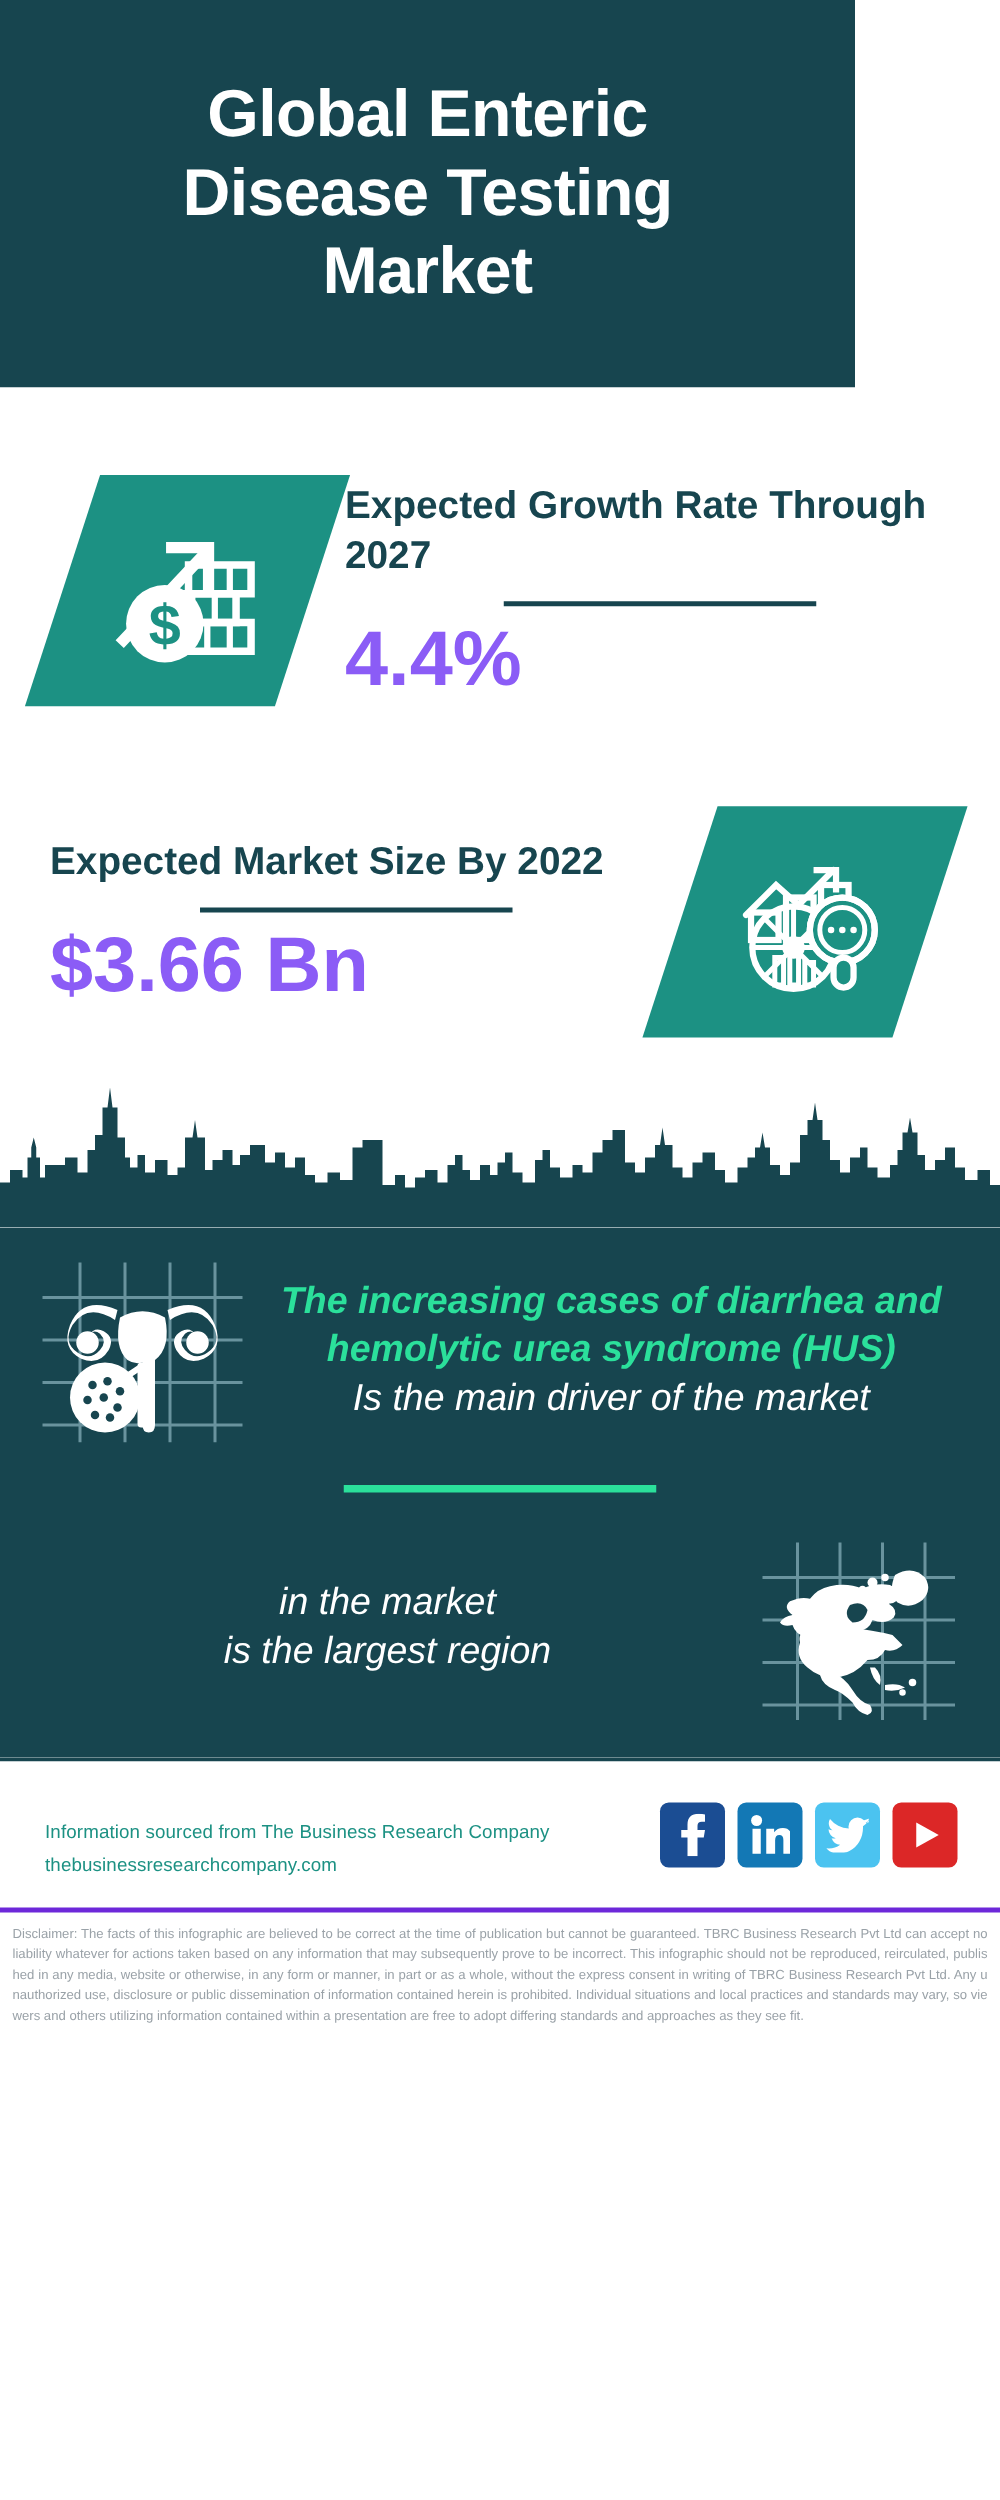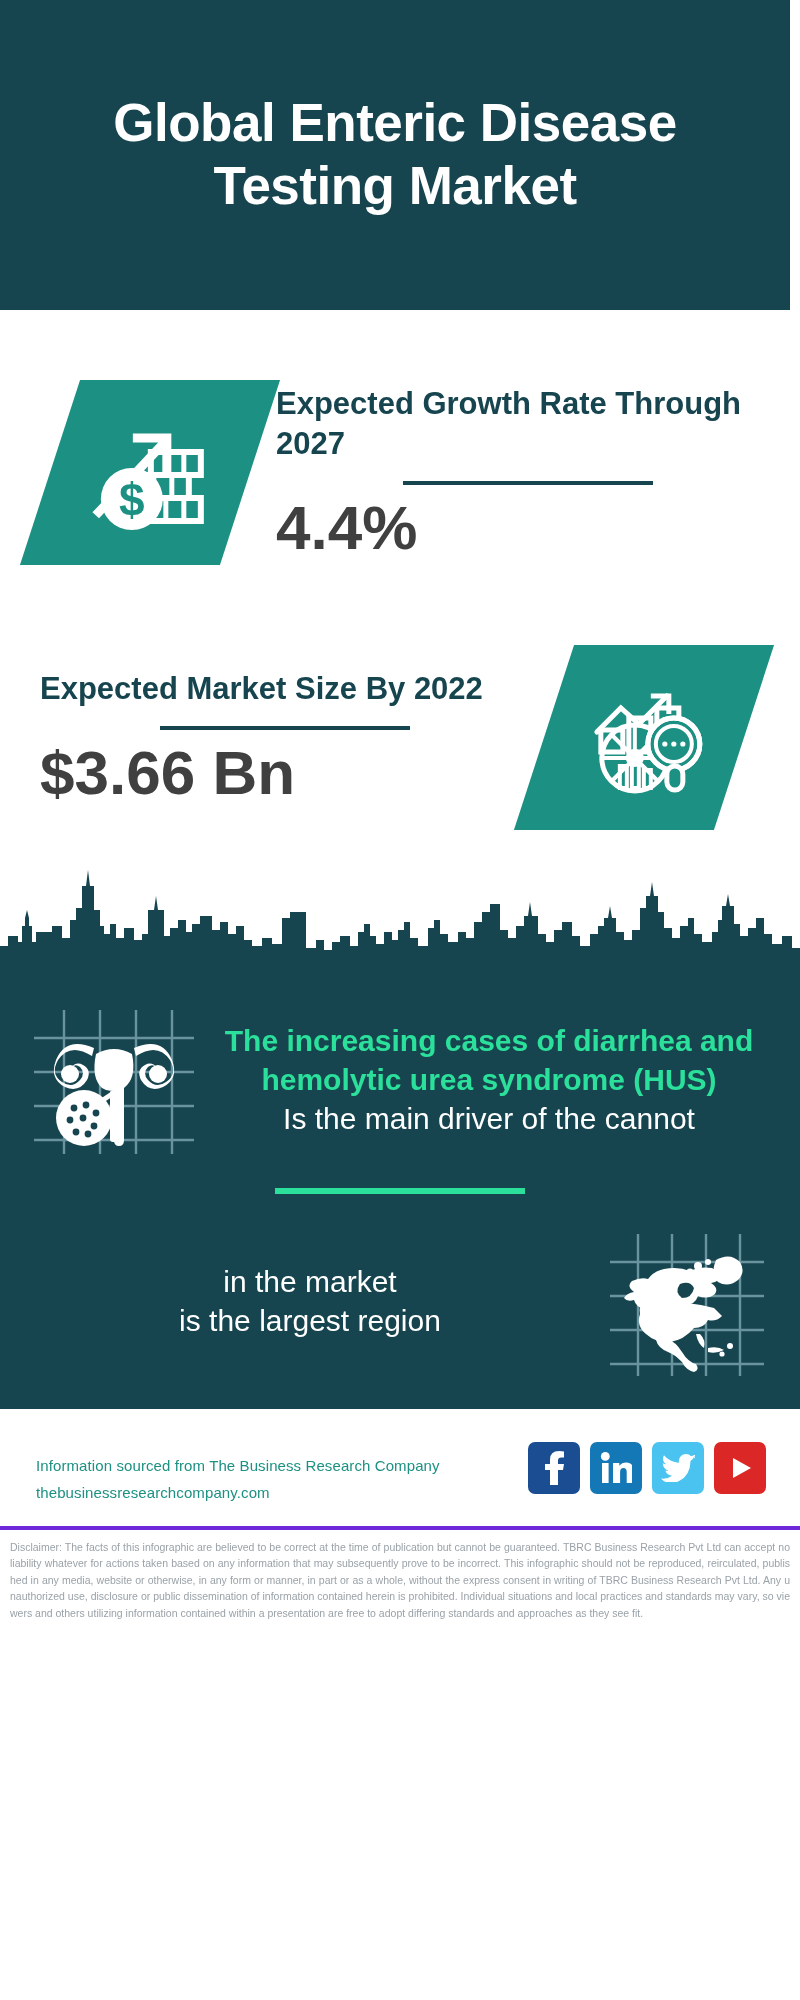--- a/index.html
+++ b/index.html
@@ -8,21 +8,21 @@
     font-family:"Liberation Sans", sans-serif;
     background:#ffffff;
     width:800px; height:2000px;
     overflow:hidden;
     position:relative;
   }
 
   
   .header {
     background:#17454F;
-    width:790px; height:310px;
+    width:684px; height:310px;
     display:flex; align-items:center; justify-content:center;
     padding:0 70px;
   }
   .header-title {
     color:#ffffff;
     font-size:53px;
     line-height:1.18;
     font-weight:bold;
     text-align:center;
     letter-spacing:-0.5px;
@@ -56,21 +56,21 @@
     font-size:31px;
     font-weight:bold;
     line-height:1.28;
   }
   .stat-rule {
     width:250px; height:4px;
     background:#17454F;
     margin:17px auto 10px auto;
   }
   .stat-value {
-    color:#404040;
+    color:#8b5cf6;
     font-size:62px;
     font-weight:bold;
     line-height:1.05;
   }
 
   .stat-row.growth .stat-text { padding-left:26px; padding-right:20px; }
   .stat-row.size   .stat-text { padding-right:14px; }
   .stat-row.size   .para-tile { margin-right:56px; }
 
   
@@ -80,20 +80,21 @@
     background:#ffffff;
     line-height:0;
   }
   .skyline-wrap svg { display:block; width:800px; height:120px; }
 
   
   .dark {
     background:#17454F;
     width:800px;
     padding:8px 0 26px 0;
+    font-style:italic;
   }
 
   .info-row { display:flex; align-items:center; width:800px; }
   .info-row.driver { padding:14px 34px 8px 26px; }
   .info-row.region { padding:10px 30px 4px 30px; }
 
   .grid-icon { flex:0 0 auto; position:relative; }
   .grid-icon svg { display:block; }
 
   .info-text { flex:1 1 auto; text-align:center; }
@@ -290,21 +291,21 @@
           <circle cx="57" cy="114" r="3.4"></circle>
             <circle cx="68" cy="122" r="3.4"></circle>
           <circle cx="50" cy="128" r="3.4"></circle>
             <circle cx="62" cy="130" r="3.4"></circle>
         </g>
         <path d="M74 98 L86 90" stroke="#ffffff" stroke-width="5" stroke-linecap="round"></path>
       </svg>
     </div>
     <div class="info-text">
       <div class="info-hl">The increasing cases of diarrhea and hemolytic urea syndrome (HUS)</div>
-      <div class="info-sub">Is the main driver of the cannot</div>
+      <div class="info-sub">Is the main driver of the market</div>
     </div>
   </div>
 
   <div class="green-divider"></div>
 
   <div class="info-row region">
     <div class="info-text">
       <div class="info-sub">in the market</div>
       <div class="info-sub">is the largest region</div>
     </div>

